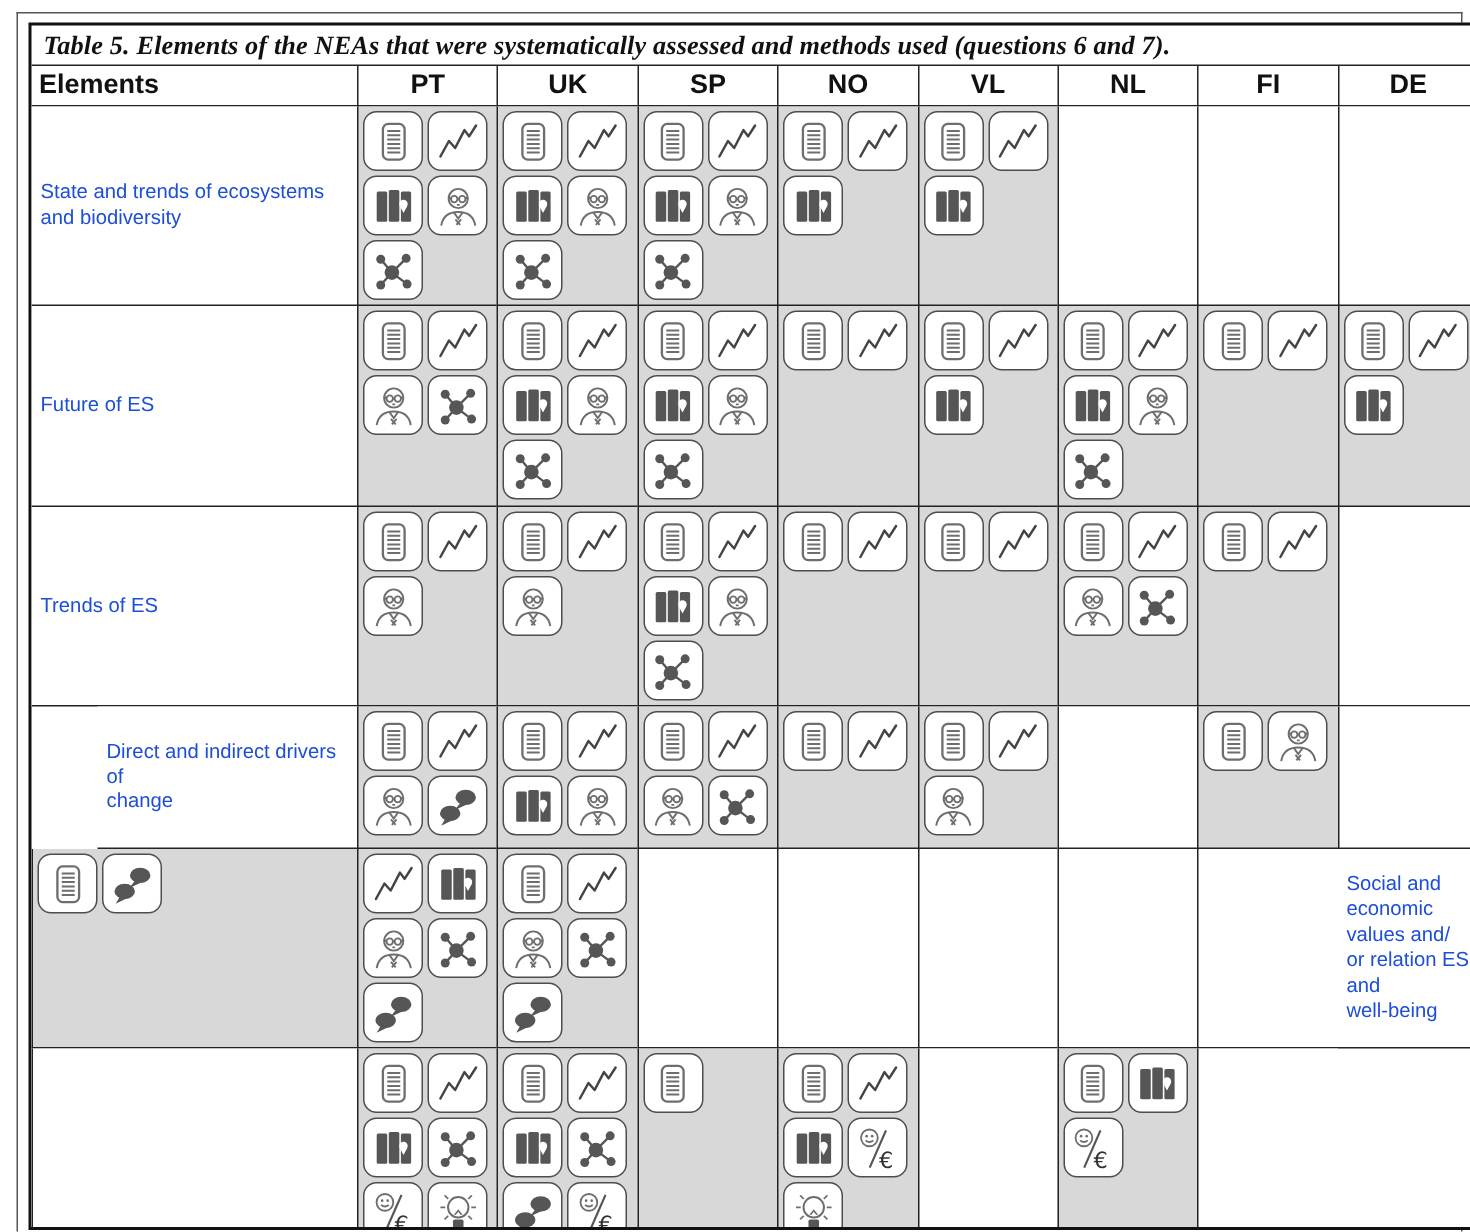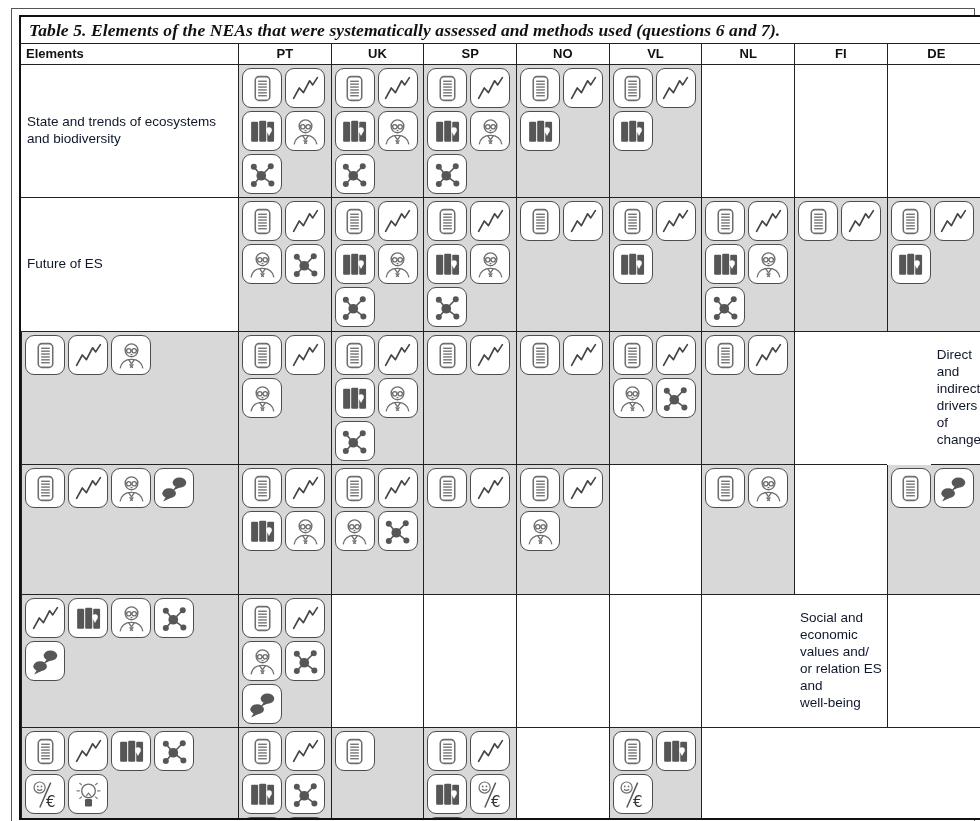--- a/index.html
+++ b/index.html
@@ -6,26 +6,26 @@
             font-family:"Liberation Sans",sans-serif;}
   
   .page-frame{position:absolute;left:11px;top:8px;width:962px;height:812px;
               border-left:1.5px solid #555;border-top:1.5px solid #555;border-right:1.5px solid #555;}
   .frame{position:absolute;left:19px;top:15px;width:968px;height:805px;
          border:2px solid #111;background:#fff;overflow:hidden;box-sizing:border-box;}
   .title-row{font-family:"Liberation Serif",serif;font-style:italic;font-weight:bold;
              font-size:17.5px;color:#111;padding:3px 8px 2px 8px;
              border-bottom:1.6px solid #222;letter-spacing:.1px;}
   .grid{display:grid;grid-template-columns:217px repeat(8,1fr);}
-  .hcell{font-weight:bold;font-size:13px;color:#111;text-align:center;
+  .hcell{font-weight:bold;font-size:18px;color:#111;text-align:center;
          padding:2px 2px 3px 2px;border-bottom:1.6px solid #222;border-left:1.4px solid #222;}
   .hcell.first{text-align:left;padding-left:5px;border-left:none;}
   .cell{border-left:1.4px solid #222;border-bottom:1.4px solid #222;box-sizing:border-box;}
   .cell.first{border-left:none;}
-  .lcell{display:flex;align-items:center;font-size:13.5px;color:#0f172a;
+  .lcell{display:flex;align-items:center;font-size:13.5px;color:#1d4ed8;
          padding:4px 4px 4px 6px;white-space:pre-line;line-height:1.25;background:#fff;}
   .icell{padding:3px 2px 3px 3px;display:flex;flex-wrap:wrap;gap:3px;align-content:flex-start;background:#fff;}
   .icell.shaded{background:var(--shade,#d8d8d8);}
   .tile{width:40px;height:40px;background:#fff;border:1.7px solid #4d4d4d;border-radius:9px;
         box-sizing:border-box;display:flex;align-items:center;justify-content:center;flex:0 0 auto;}
   .tile svg{display:block;}
 </style>
 </head>
 <body>
 
@@ -622,20 +622,21 @@
             <g fill="#565656">
               <rect x="4" y="5.5" width="6.8" height="19.5" rx="1"></rect>
               <rect x="11.8" y="4.5" width="6.8" height="20.5" rx="1"></rect>
               <rect x="19.6" y="5.5" width="6.6" height="19.5" rx="1"></rect>
             </g>
             <circle cx="21.3" cy="13.5" r="2.7" fill="#fff"></circle>
             <path d="M18.8,14.6 L23.8,14.6 L21.3,19.3 Z" fill="#fff"></path>
           </svg>
         </div>
       </div>
+      <div class="cell first lcell" style="min-height: 130px;">Trends of ES</div>
       <div class="cell icell shaded" style="min-height: 130px;">
         <div class="tile">
           <svg viewBox="0 0 30 30" width="31" height="31">
             <rect x="8" y="3.5" width="14" height="23" rx="3.5" fill="none" stroke="#6e6e6e" stroke-width="1.5"></rect>
             <g stroke="#6e6e6e" stroke-width="1.3">
               <line x1="10.8" y1="8" x2="19.2" y2="8"></line>
               <line x1="10.8" y1="10.8" x2="19.2" y2="10.8"></line>
               <line x1="10.8" y1="13.6" x2="19.2" y2="13.6"></line>
               <line x1="10.8" y1="16.4" x2="19.2" y2="16.4"></line>
               <line x1="10.8" y1="19.2" x2="19.2" y2="19.2"></line>

